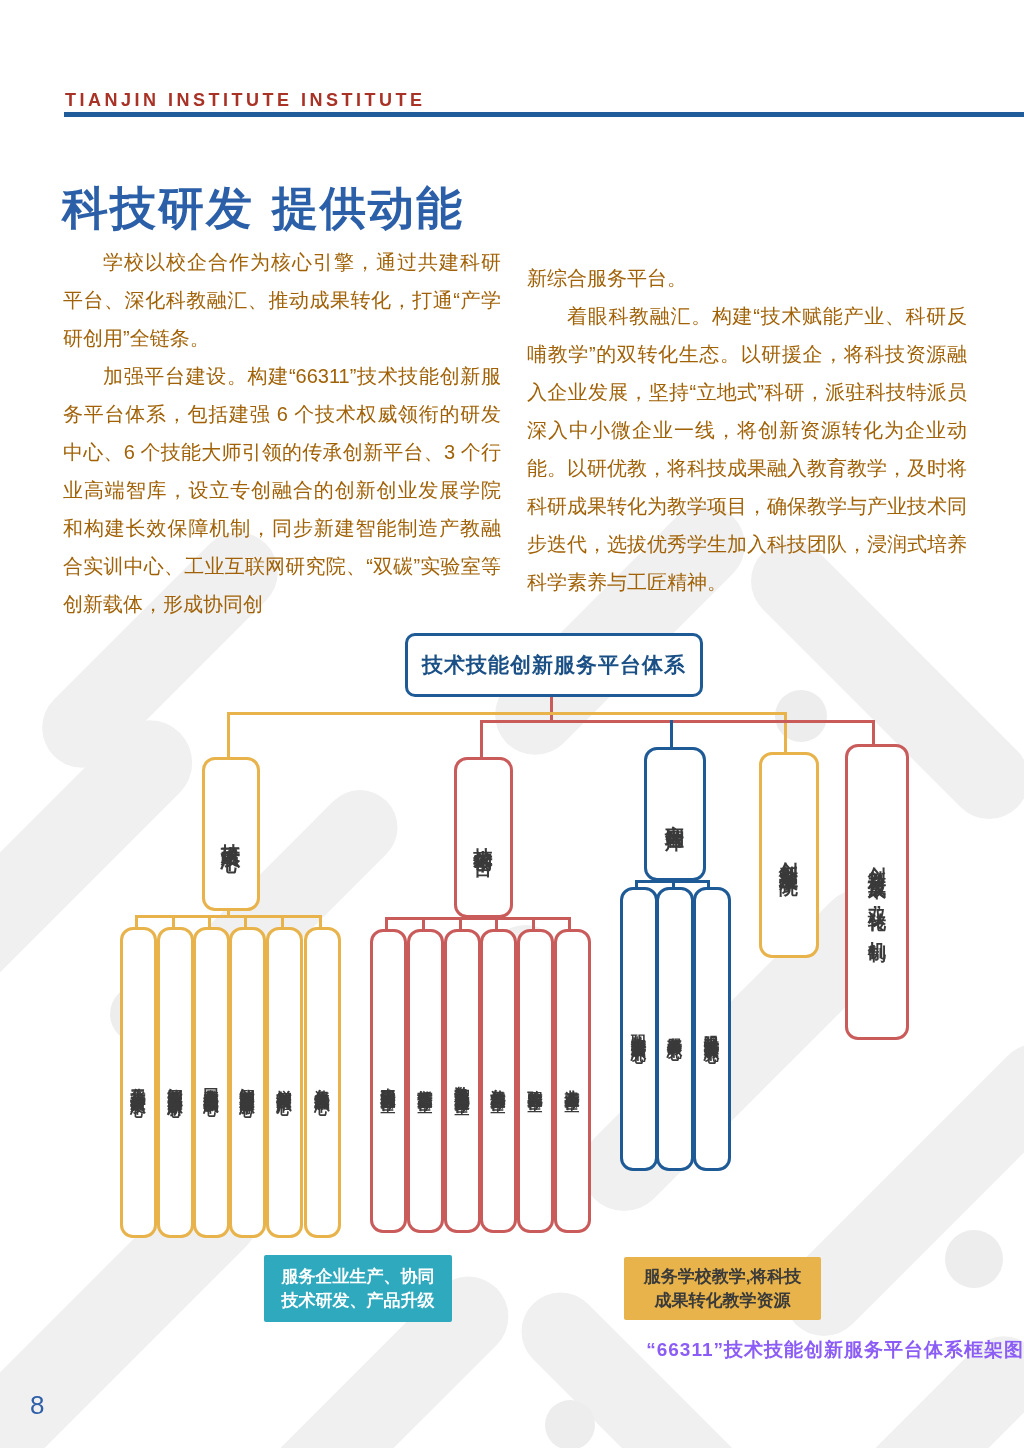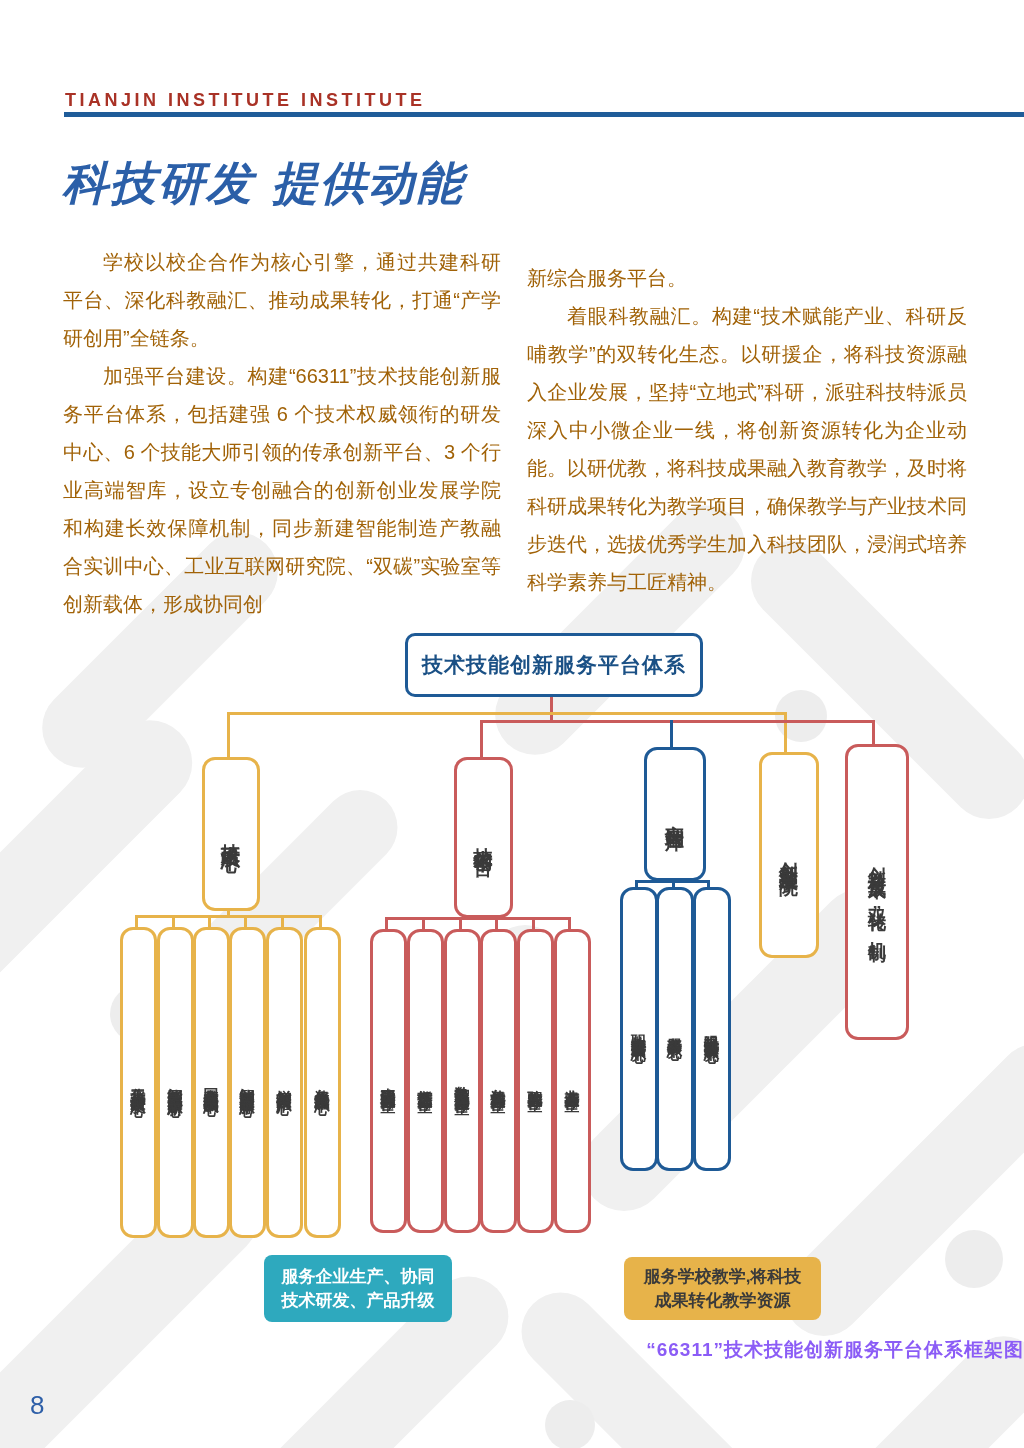--- a/index.html
+++ b/index.html
@@ -11,23 +11,23 @@
   
   .bg{position:absolute;z-index:0;background:#f0f0f0;border-radius:48px;}
   .bg.c{border-radius:50%;background:#ededed;}
   
   .institute{
     position:absolute;left:65px;top:90px;z-index:2;
     font-size:18px;font-weight:bold;letter-spacing:3.5px;color:#a93226;
   }
   .rule{position:absolute;left:64px;top:112px;width:960px;height:5px;background:#1f5c99;z-index:2;}
   .page-title{
-    position:absolute;left:62px;top:153px;z-index:2;
+    position:absolute;left:62px;top:178px;z-index:2;
     font-family:"DejaVu Serif","Liberation Serif",serif;
-    font-style:italic;font-weight:bold;font-size:46px;color:#2b5fa8;letter-spacing:2px;
+    font-weight:bold;font-size:46px;color:#2b5fa8;letter-spacing:2px;
   }
   
   .col{position:absolute;top:243px;z-index:2;width:438px;color:#a16207;
        font-size:20px;line-height:38px;text-align:justify;}
   .col p{margin:0;text-indent:2em;}
   .col p.noindent{text-indent:0;}
   .col-left{left:63px;}
   .col-right{left:527px;width:440px;margin-top:16px;}
   
   .ln{position:absolute;z-index:1;} .blue-bg:{background:#1e5a96;}
@@ -45,21 +45,21 @@
   .vbox span{
     writing-mode:vertical-rl;text-orientation:upright;
     font-weight:bold;color:#3a3a3a;letter-spacing:2px;line-height:1;
   }
   .vb-y{border:3px solid #e7b34a;} .vb-r{border:3px solid #c95b5b;} .vb-b{border:3px solid #1e5a96;}
   .lv2 span{font-size:19px;}
   .lv2-long span{font-size:18px;letter-spacing:3px;}
   .lv3 span{font-size:15px;letter-spacing:1px;}
   
   .tag{
-    position:absolute;z-index:2;border-radius:8px;
+    position:absolute;z-index:2;border-radius:2px;
     display:flex;align-items:center;justify-content:center;text-align:center;
     font-size:17px;font-weight:bold;line-height:24px;padding:0 12px;box-sizing:border-box;
   }
   .tag-teal{left:264px;top:1255px;width:188px;height:67px;background:#2ea9be;color:#ffffff;}
   .tag-gold{left:624px;top:1257px;width:197px;height:63px;background:#e7b34a;color:#3a3a3a;}
   .caption{
     position:absolute;left:0;right:0;top:1337px;z-index:2;text-align:right;
     font-size:19px;font-weight:bold;color:#8b5cf6;letter-spacing:1px;
   }
   .page-num{position:absolute;left:30px;top:1390px;z-index:2;font-size:26px;color:#2e5fa8;}

